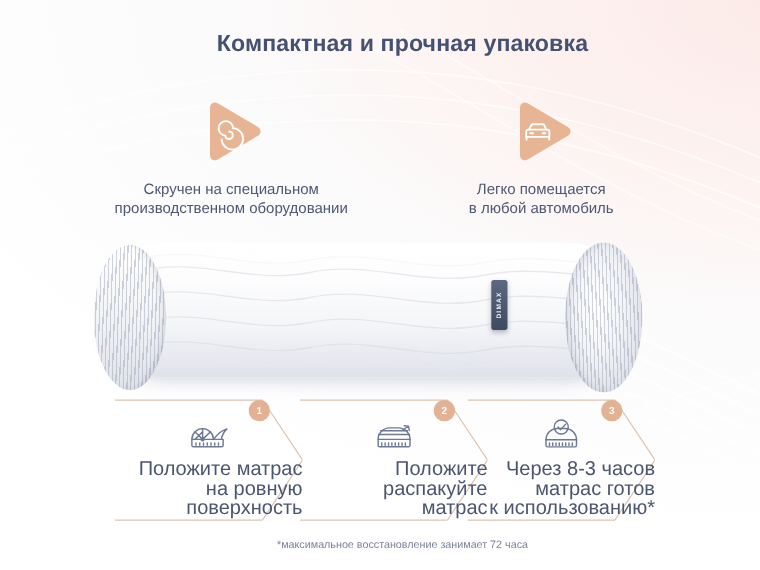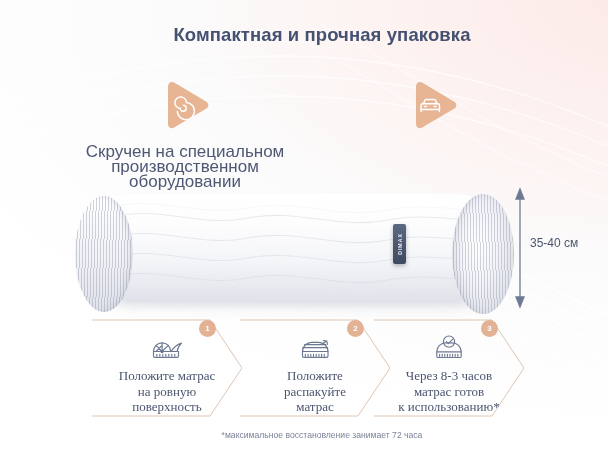--- a/index.html
+++ b/index.html
@@ -25,21 +25,21 @@
   
   .features{position:absolute;left:0;right:0;top:78px;height:100px;}
   .feature{position:absolute;text-align:center;}
   .feat-a{left:60px;width:250px;}
   .feat-b{left:318px;width:230px;}
   .tri{
     position:relative;width:58px;height:58px;margin:0 auto 8px auto;
   }
   .tri svg{display:block;}
   .feat-label{
-    font-size:17px;line-height:15px;color:#4e5873;white-space:pre-line;
+    font-size:12px;line-height:15px;color:#4e5873;white-space:pre-line;
   }
 
   
   .roll-wrap{position:absolute;left:38px;top:188px;width:470px;height:125px;}
   .roll{
     position:absolute;left:40px;top:6px;width:430px;height:108px;
     border-radius:54px/54px;
     background:
       linear-gradient(180deg,#ffffff 0%,#fdfdfe 26%,#f4f5f8 62%,#e6e8ee 88%,#dfe2e9 100%);
     box-shadow:0 10px 16px -10px rgba(70,80,110,.30);
@@ -84,22 +84,22 @@
   .step{position:absolute;top:0;width:150px;height:100px;}
   .s1{left:0;}
   .s2{left:148px;}
   .s3{left:282px;}
   .step-frame{position:absolute;inset:0;pointer-events:none;}
   .step-icon{
     position:absolute;left:0;right:0;top:12px;height:34px;display:flex;
     align-items:center;justify-content:center;
   }
   .step-text{
-    position:absolute;left:0;right:0;top:50px;text-align:center;
-    font-size:13px;line-height:15.5px;color:#4b5570;white-space:pre-line;font-family:Liberation Serif, serif;
+    position:absolute;left:0;right:0;top:50px;text-align:right;
+    font-size:16px;line-height:15.5px;color:#4b5570;white-space:pre-line;
   }
   .badge{
     position:absolute;top:2px;width:17px;height:17px;border-radius:50%;
     background:#e3b294;color:#ffffff;font-size:8px;font-weight:bold;
     display:flex;align-items:center;justify-content:center;
   }
   .b1{left:107px;} .b2{left:107px;} .b3{left:107px;}
 
   .footnote{
     position:absolute;left:0;right:0;top:430px;text-align:center;
@@ -155,20 +155,22 @@
         <svg width="58" height="58" viewBox="0 0 58 58">
           <path d="M12 8.5 C12 4.8 15 2.8 18.2 4.6 L50 23.4 C53.2 25.2 53.2 29 50 30.8 L18.2 49.6 C15 51.4 12 49.4 12 45.7 Z" fill="#e7b494"></path>
           <g fill="none" stroke="#ffffff" stroke-width="1.5" stroke-linejoin="round" stroke-linecap="round">
             <path d="M17 31.5 h18.5 v-4.2 a1.6 1.6 0 0 0 -1.6 -1.6 h-15.3 a1.6 1.6 0 0 0 -1.6 1.6 z"></path>
             <path d="M19.4 25.7 l1.5 -3.4 a1.5 1.5 0 0 1 1.3 -0.9 h8 a1.5 1.5 0 0 1 1.3 0.9 l1.5 3.4"></path>
             <path d="M17.2 31.5 v2.1 M35.3 31.5 v2.1"></path>
             <path d="M20.3 28.6 h2.2 M30 28.6 h2.2"></path>
           </g>
         </svg>
       </div>
+      <div class="feat-label">Легко помещается
+в любой автомобиль</div>
     </div>
   </div>
 
   <div class="roll-wrap">
     <div class="roll">
       <div class="roll-quilt">
         <svg width="430" height="108" viewBox="0 0 430 108" preserveAspectRatio="none">
           <g fill="none" stroke="#d7dae2" stroke-width="1.1">
             <path d="M30,24 C80,10 120,34 170,24 C220,14 260,36 310,26 C355,17 395,32 430,24"></path>
             <path d="M30,44 C80,30 120,54 170,44 C220,34 260,56 310,46 C355,37 395,52 430,44"></path>
@@ -182,30 +184,20 @@
         </svg>
       </div>
       <div class="roll-cap"></div>
       <div class="roll-cap-r"></div>
       <div class="tag">
         <span>DIMAX</span>
       </div>
     </div>
   </div>
 
-  <div class="dim">
-    <svg width="96" height="124" viewBox="0 0 96 124">
-      <g stroke="#6e7a93" stroke-width="1.3" fill="#6e7a93">
-        <line x1="12" y1="10" x2="12" y2="114"></line>
-        <polygon points="12,3 8,13 16,13"></polygon>
-        <polygon points="12,121 8,111 16,111"></polygon>
-      </g>
-    </svg>
-    <div class="dim-label">35-40 см</div>
-  </div>
 
   <div class="steps">
 
     <div class="step s1">
       <svg class="step-frame" width="150" height="100" viewBox="0 0 150 100">
         <g fill="none" stroke="#ddc4b2" stroke-width="1">
           <path d="M0,2 H118"></path>
           <path d="M0,98 H118"></path>
           <path d="M118,2 L150,50 L118,98"></path>
         </g>

